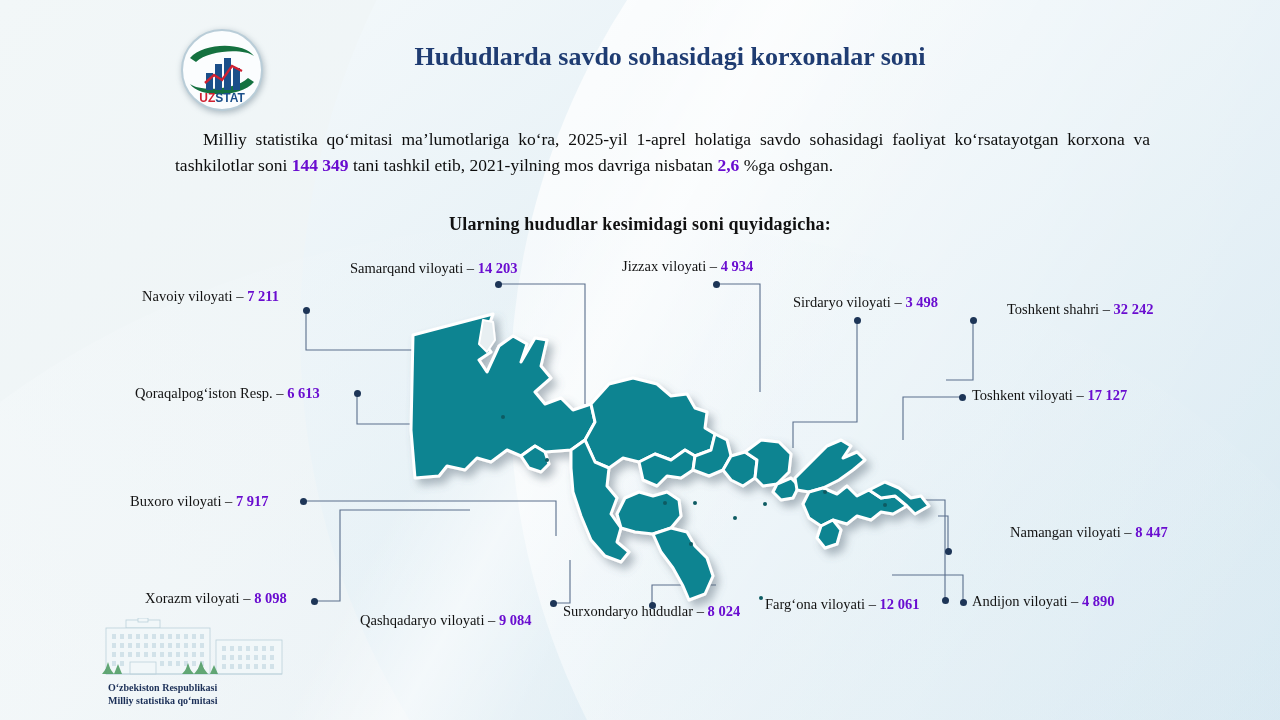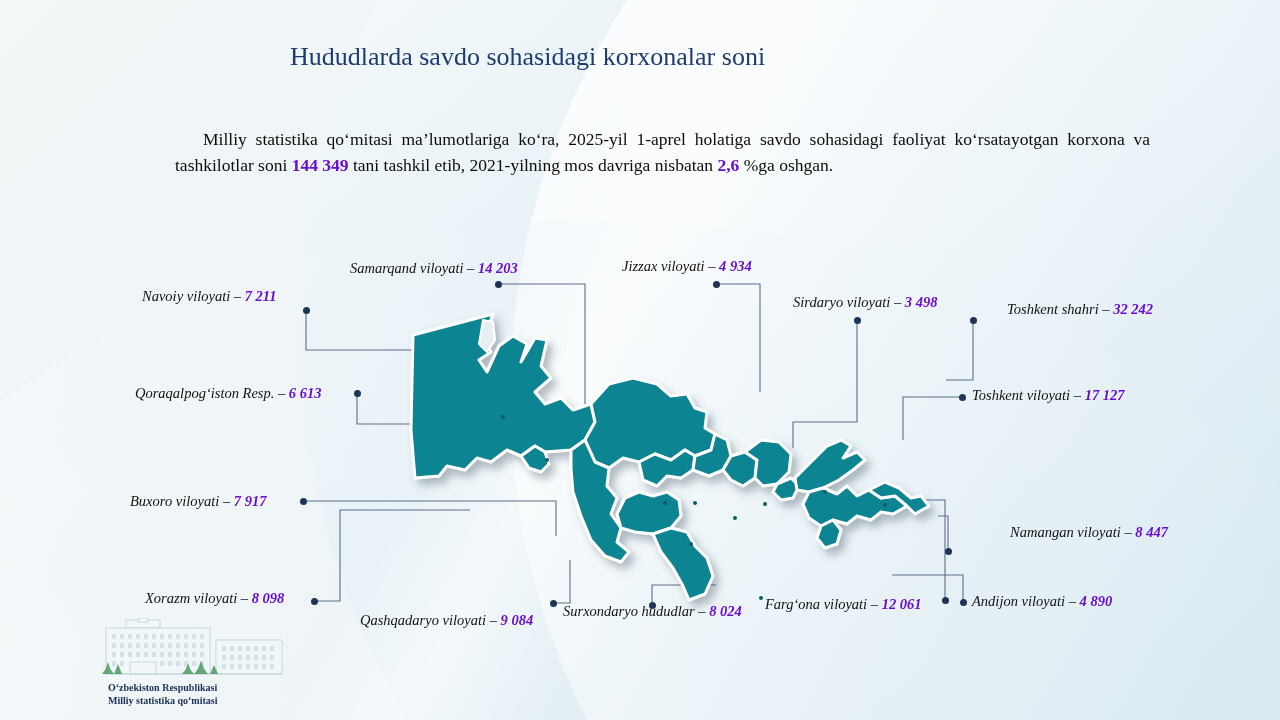--- a/index.html
+++ b/index.html
@@ -25,22 +25,22 @@
     background:linear-gradient(60deg, rgba(255,255,255,.55) 0%, rgba(236,244,248,.25) 60%, rgba(255,255,255,0) 100%);}
   .bg-diag{position:absolute;inset:0;
     background:linear-gradient(118deg, rgba(255,255,255,0) 0%, rgba(255,255,255,0) 40%,
       rgba(255,255,255,.55) 47%, rgba(255,255,255,.15) 54%, rgba(255,255,255,0) 62%);}
 
   
   .logo{position:absolute;left:180px;top:28px;width:84px;height:84px;}
   .logo svg{display:block;filter:drop-shadow(1px 2px 3px rgba(40,70,90,.35));}
 
   
-  .title{position:absolute;left:290px;top:40px;width:760px;
-    color:#1f3c72;font-weight:normal;font-size:26px;line-height:1.28;
+  .title{position:absolute;left:290px;top:40px;width:760px;text-align:center;
+    color:#1f3c72;font-weight:bold;font-size:26px;line-height:1.28;
     font-family:"Liberation Serif",serif;}
   .title .l2{display:block;}
 
   .lead{position:absolute;left:175px;top:126px;width:975px;
     font-size:17.5px;line-height:1.5;color:#0d0d0d;text-align:justify;
     font-family:"Liberation Serif",serif;}
   .lead .indent{display:inline-block;width:28px;}
   .num{color:#6a0dd0;font-weight:bold;margin-top:8px;}
 
   .subtitle{position:absolute;left:0;top:214px;width:1280px;text-align:center;
@@ -49,48 +49,64 @@
   
   .map{position:absolute;left:395px;top:300px;width:580px;height:330px;}
   .map svg{display:block;overflow:visible;}
 
   
   .lines{position:absolute;inset:0;}
   .lines svg{display:block;}
 
   
   .lbl{position:absolute;font-size:14.5px;color:#121212;white-space:nowrap;
-    font-family:"Liberation Serif",serif;font-style:italic;}
+    font-family:"Liberation Serif",serif;}
   .lbl .v{color:#6a0dd0;font-weight:bold;}
   .dot{position:absolute;width:7px;height:7px;border-radius:50%;background:#1d3557;}
 
   
   .footer{position:absolute;left:96px;top:618px;width:230px;}
   .footer svg{display:block;}
   .foot-text{position:absolute;left:108px;top:681px;width:240px;
     font-size:10px;font-weight:bold;color:#1b2f57;line-height:1.32;}
 </style>
 </head>
 <body>
 
 <div id="stage">
 
   <div class="bg-base"></div>
   <div class="bg-swoosh-a"></div>
   <div class="bg-swoosh-b"></div>
   <div class="bg-swoosh-c"></div>
   <div class="bg-diag"></div>
 
+  <div class="logo">
+    <svg width="84" height="84" viewBox="0 0 84 84">
+      <circle cx="42" cy="42" r="40" fill="#fbfdfe" stroke="#b9cdd8" stroke-width="2"></circle>
+      <path d="M10 30 C24 14, 64 14, 74 28 C64 20, 28 22, 16 34 Z" fill="#14713f"></path>
+      <path d="M74 54 C60 70, 20 70, 10 56 C20 64, 56 62, 68 50 Z" fill="#14713f"></path>
+      <rect x="26" y="45" width="7" height="17" fill="#1b4f8a"></rect>
+      <rect x="35" y="36" width="7" height="26" fill="#1b4f8a"></rect>
+      <rect x="44" y="30" width="7" height="32" fill="#1b4f8a"></rect>
+      <rect x="53" y="40" width="7" height="22" fill="#1b4f8a"></rect>
+      <polyline points="25,55 34,47 42,52 52,38 62,43" fill="none" stroke="#cf2030" stroke-width="2.4"></polyline>
+      <text x="42" y="74" text-anchor="middle" font-family="Liberation Sans, sans-serif" font-size="12" font-weight="bold">
+        <tspan fill="#cf2030">UZ</tspan><tspan fill="#1b4f8a">STAT</tspan>
+      </text>
+    </svg>
+  </div>
 
   <div class="title">
     <span>Hududlarda savdo sohasidagi korxonalar soni</span>
   </div>
 
   <div class="lead"><span class="indent"></span><span>Milliy statistika qo‘mitasi ma’lumotlariga ko‘ra, 2025-yil 1-aprel holatiga savdo sohasidagi faoliyat ko‘rsatayotgan korxona va tashkilotlar soni </span><span class="num">144 349</span><span> tani tashkil etib, 2021-yilning mos davriga nisbatan </span><span class="num">2,6</span><span> %ga oshgan.</span></div>
 
+  <div class="subtitle">Ularning  hududlar kesimidagi soni quyidagicha:</div>
 
   <div class="lines">
     <svg width="1280" height="720">
       <g fill="none" stroke="#5a6e8c" stroke-width="1.1">
 
         <path d="M306,310 L306,350 L470,350"></path>
 
         <path d="M498,284 L585,284 L585,404"></path>
 
         <path d="M716,284 L760,284 L760,392"></path>

